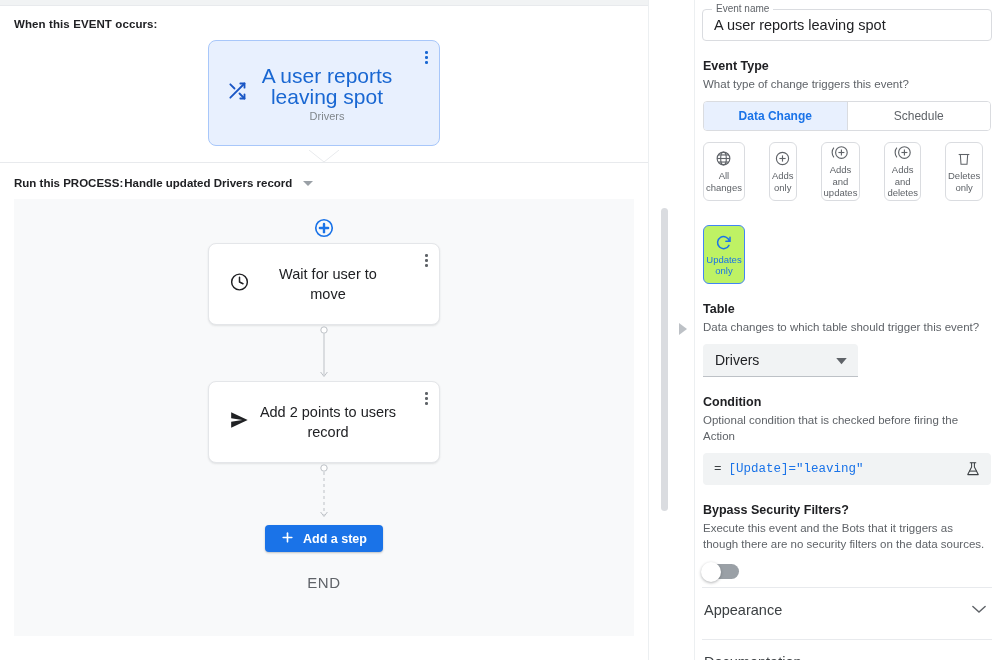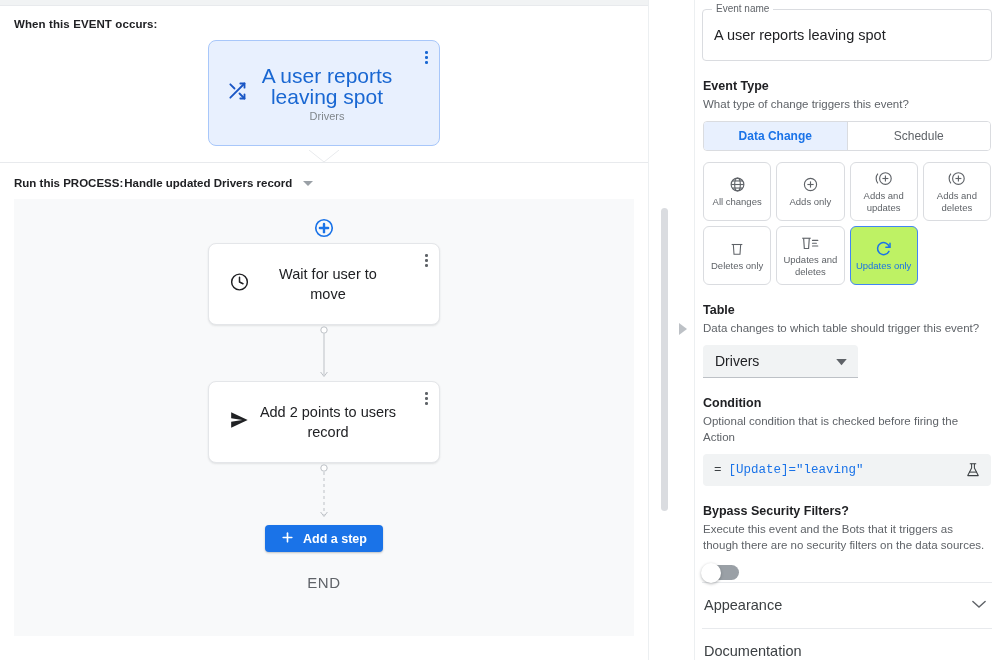--- a/index.html
+++ b/index.html
@@ -144,21 +144,21 @@
   .right-pane {
     width: 303px; height: 660px;
     background: #ffffff;
     padding: 9px 6px 0 7px;
     overflow: hidden;
   }
   .field-outline {
     position: relative;
     border: 1px solid #dadce0;
     border-radius: 4px;
-    height: 52px;
+    height: 32px;
     padding: 12px 11px;
     display: flex; align-items: center;
   }
   .field-outline .legend {
     position: absolute; top: -7px; left: 9px;
     background: #ffffff; padding: 0 4px;
     font-size: 10px; color: #5f6368;
   }
   .field-outline .val { font-size: 14.5px; color: #202124; }
 
@@ -172,22 +172,22 @@
     height: 30px;
   }
   .seg div {
     flex: 1; display: flex; align-items: center; justify-content: center;
     font-size: 12px; color: #5f6368; cursor: pointer; background: #ffffff;
   }
   .seg div.active { background: #e8f0fe; color: #1a73e8; font-weight: bold; }
   .seg div + div { border-left: 1px solid #dadce0; }
 
   .opt-grid {
-    display: grid; grid-template-columns: repeat(4, 1fr);
-    gap: 5px; margin-top: 11px;
+    display: grid; grid-template-columns: repeat(6, 1fr);
+    gap: 24px; margin-top: 11px;
   }
   .opt {
     height: 59px;
     border: 1px solid #dadce0; border-radius: 6px;
     background: #ffffff;
     display: flex; flex-direction: column; align-items: center; justify-content: center;
     gap: 3px; cursor: pointer;
     padding: 2px;
   }
   .opt .opt-label {
@@ -232,21 +232,21 @@
     width: 36px; height: 15px; border-radius: 8px;
     background: #9aa0a6; position: relative; cursor: pointer;
   }
   .toggle .knob {
     position: absolute; left: -2px; top: -2.5px;
     width: 20px; height: 20px; border-radius: 50%;
     background: #ffffff; box-shadow: 0 1px 3px rgba(60,64,67,.4);
   }
 
   .accordion {
-    margin-top: 2px;
+    margin-top: 8px;
     border-top: 1px solid #e8eaed;
     height: 44px;
     display: flex; align-items: center; justify-content: space-between;
     padding: 0 6px 0 2px;
     cursor: pointer;
   }
   .accordion .ac-title { font-size: 14.5px; color: #3c4043; }
   .chev { color: #5f6368; display: flex; }
 </style>
 </head>

